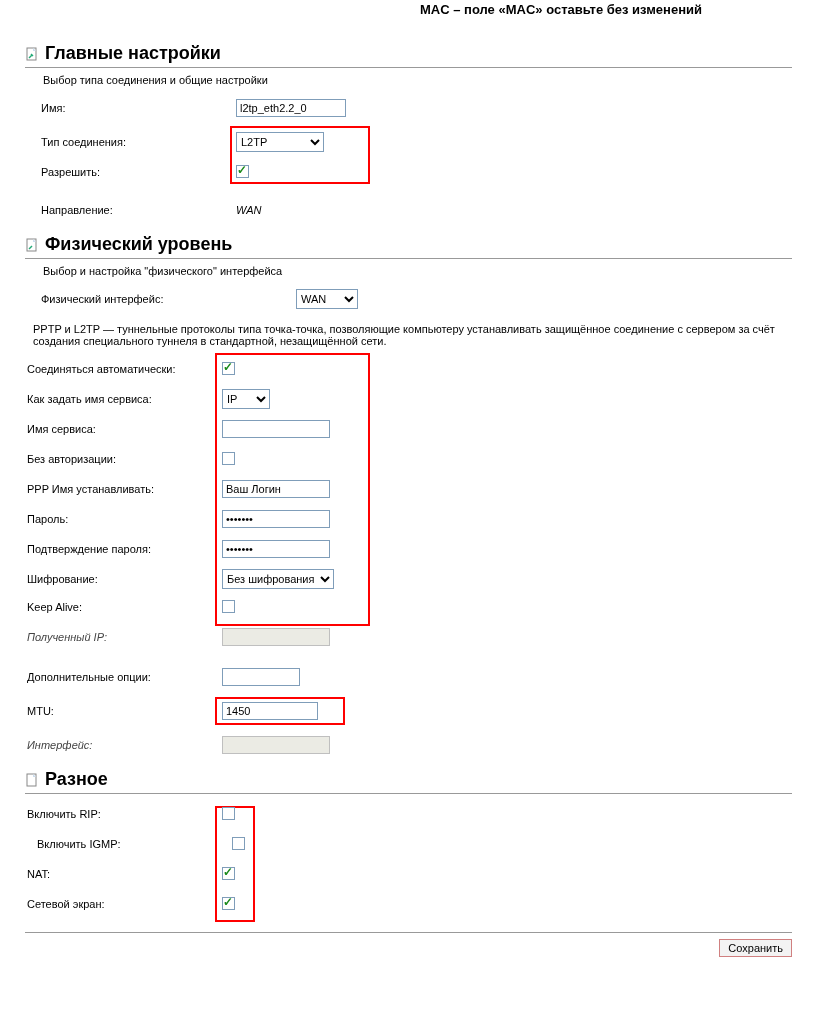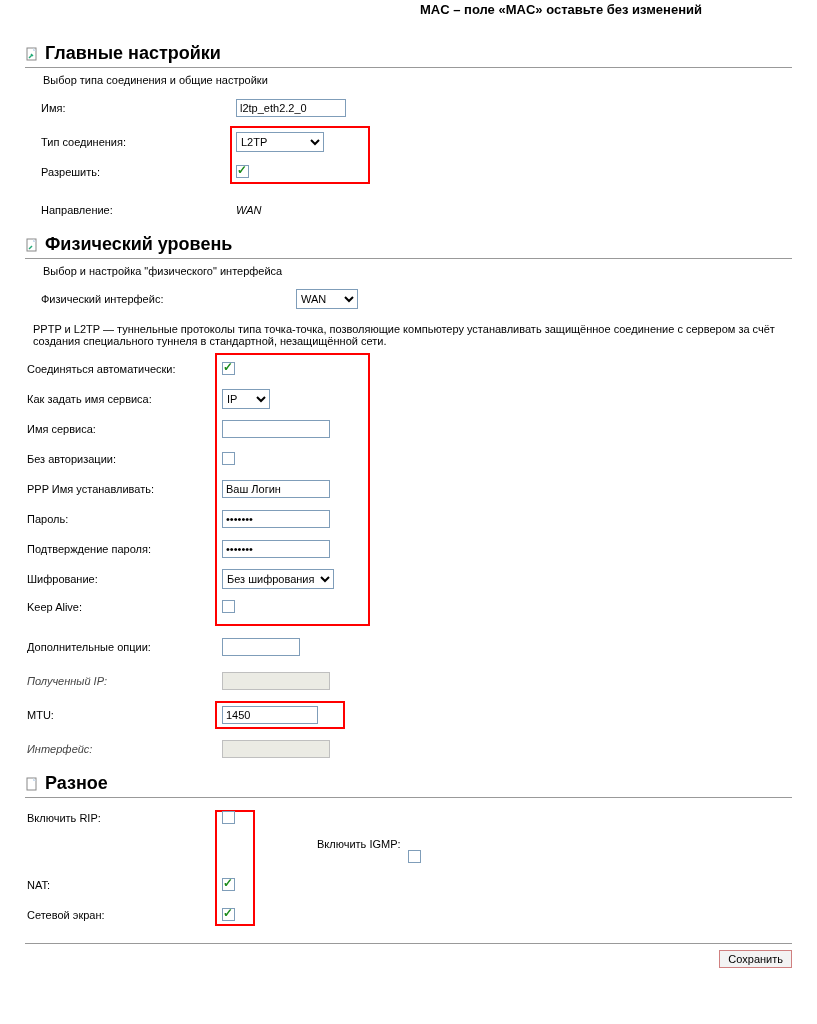--- a/index.html
+++ b/index.html
@@ -274,31 +274,31 @@
 
 
     <div class="form-row tight" style="margin-left:2px;">
       <div class="form-label">Keep Alive:</div>
       <div class="form-value">
         <span class="checkbox"></span>
       </div>
     </div>
   </div>
 
+  <div class="form-row" style="margin-left:2px;">
+    <div class="form-label italic">Полученный IP:</div>
+    <div class="form-value">
+      <input type="text" class="w-mid readonly" readonly="" value="" style="">
+    </div>
+  </div>
+
   <div class="form-row" style="margin-left:2px; margin-top:20px;">
     <div class="form-label">Дополнительные опции:</div>
     <div class="form-value">
       <input type="text" class="w-small" value="" style="">
-    </div>
-  </div>
-
-  <div class="form-row" style="margin-left:2px;">
-    <div class="form-label italic">Полученный IP:</div>
-    <div class="form-value">
-      <input type="text" class="w-mid readonly" readonly="" value="" style="">
     </div>
   </div>
 
   <div class="rel">
     <div class="red-box" style="left:190px; top:-4px; width:130px; height:28px;"></div>
     <div class="form-row" style="margin-left:2px;">
       <div class="form-label">MTU:</div>
       <div class="form-value">
         <input type="text" class="w-mtu" value="1450" style="">
       </div>
@@ -325,21 +325,21 @@
   <div class="rel">
     <div class="red-box" style="left:190px; top:2px; width:40px; height:116px;"></div>
 
     <div class="form-row tight" style="margin-left:2px; margin-top:10px;">
       <div class="form-label">Включить RIP:</div>
       <div class="form-value">
         <span class="checkbox"></span>
       </div>
     </div>
 
-    <div class="form-row tight" style="margin-left:12px;flex-direction:column;">
+    <div class="form-row tight" style="margin-left:12px;">
       <div class="form-label">Включить IGMP:</div>
       <div class="form-value">
         <span class="checkbox"></span>
       </div>
     </div>
 
     <div class="form-row tight" style="margin-left:2px;">
       <div class="form-label">NAT:</div>
       <div class="form-value">
         <span class="checkbox checked"></span>

